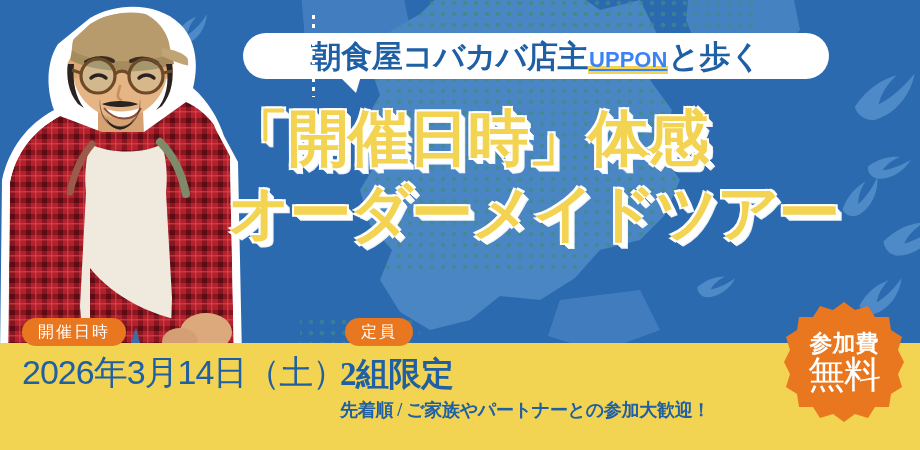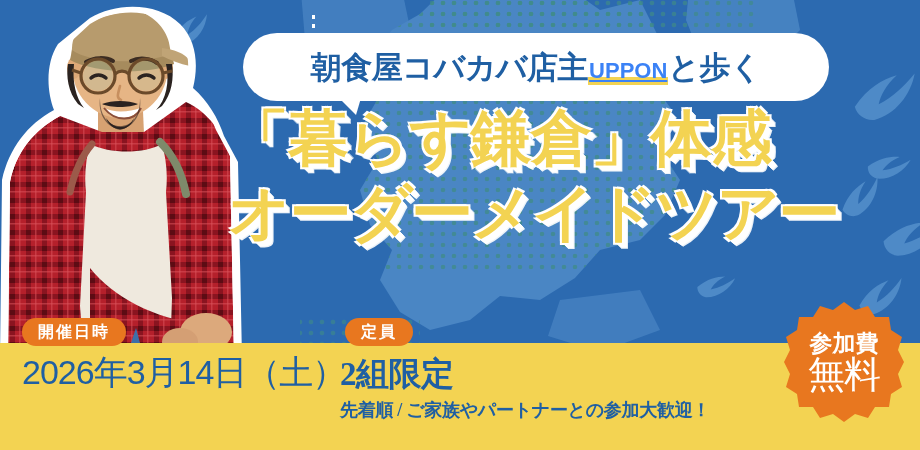--- a/index.html
+++ b/index.html
@@ -21,21 +21,21 @@
   
   .photo-wrap{
     position:absolute;left:-6px;top:6px;width:252px;height:352px;
     z-index:6;
   }
   .photo-svg{width:100%;height:100%;display:block;}
 
   
   .subtitle-bubble{
     position:absolute;left:243px;top:33px;
-    height:68px;min-width:586px;
+    height:46px;min-width:586px;
     background:#ffffff;border-radius:34px;
     display:flex;align-items:center;justify-content:center;
     padding:0 30px;box-sizing:border-box;
     z-index:8;
   }
   .subtitle-bubble:after{
     content:"";position:absolute;left:96px;bottom:-14px;
     width:0;height:0;
     border-left:17px solid transparent;
     border-right:5px solid transparent;
@@ -80,21 +80,21 @@
     background:#f3d352;z-index:9;
   }
   .divider{
     position:absolute;left:312px;top:15px;height:82px;width:3px;
     background-image:linear-gradient(#ffffff 45%,rgba(255,255,255,0) 0%);
     background-size:3px 9px;background-repeat:repeat-y;
     z-index:11;
   }
   .pill{
     position:absolute;height:28px;border-radius:14px;background:#e8771f;
-    color:#ffffff;font-size:16px;font-weight:bold;
+    color:#ffffff;font-size:16px;font-weight:normal;
     display:flex;align-items:center;justify-content:center;
     padding:0 16px;box-sizing:border-box;letter-spacing:2px;
     z-index:12;
   }
   .pill-date{left:22px;top:318px;}
   .pill-cap{left:345px;top:318px;}
 
   .info-group{position:absolute;z-index:11;color:#1f5fa3;}
   .info-date{left:22px;top:354px;}
   .info-cap{left:340px;top:354px;font-family:Liberation Serif, serif;}
@@ -272,21 +272,21 @@
 
   <div class="subtitle-bubble">
     <div class="subtitle-text">
       <span>朝食屋コバカバ店主</span>
         <span class="hl"><span>UPPON</span></span>
         <span>と歩く</span>
     </div>
   </div>
 
   <div class="title-block">
-    <div class="title-line l1">「暮らす鎌倉」体感</div>
+    <div class="title-line l1">「開催日時」体感</div>
     <div class="title-line l2">オーダーメイドツアー</div>
   </div>
 
   <div class="bottom-bar"></div>
   <div class="divider"></div>
 
   <div class="pill pill-date">開催日時</div>
   <div class="info-group info-date">
     <div class="big-line">2026年3月14日（土）</div>
   </div>

